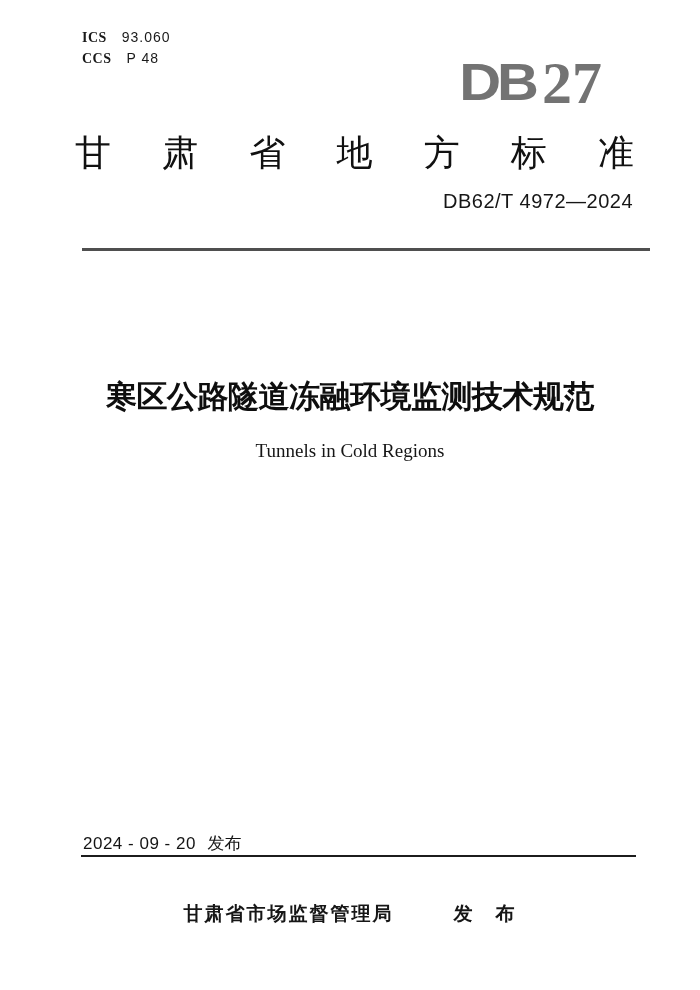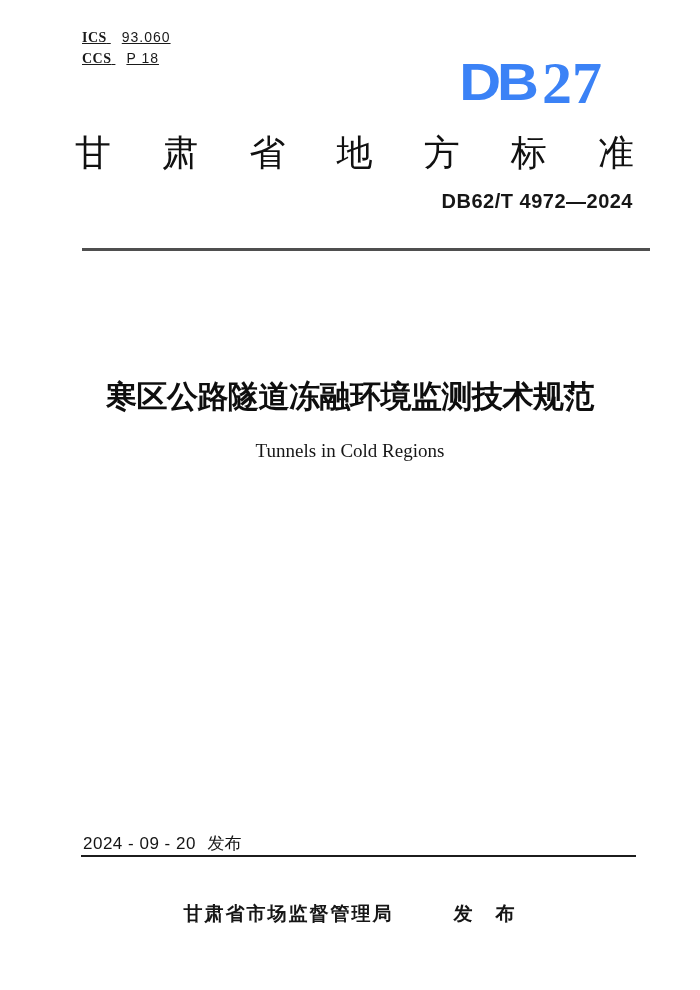--- a/index.html
+++ b/index.html
@@ -7,46 +7,46 @@
     width: 700px; height: 990px;
     background: #ffffff;
     position: relative;
     overflow: hidden;
     font-family: "Liberation Sans", "DejaVu Sans", sans-serif;
     color: #1a1a1a;
   }
   .abs { position: absolute; }
 
   
-  #ics-block { left: 82px; top: 27px; font-size: 14px; line-height: 20px; text-decoration: underline; }
+  #ics-block { left: 82px; top: 27px; font-size: 14px; line-height: 20px; }
   .code-row { white-space: nowrap; }
   .code-label { font-family: "Liberation Serif", "DejaVu Serif", serif; font-weight: 600; letter-spacing: 0.5px; }
   .code-value { font-family: "Liberation Sans", "DejaVu Sans", sans-serif; margin-left: 11px; letter-spacing: 1px; }
 
   
-  #logo { right: 98px; top: 56px; display: flex; align-items: flex-start; color: #3b82f6; }
+  #logo { right: 98px; top: 56px; display: flex; align-items: flex-start; color: #737373; }
   #logo .db {
     font-family: "Liberation Sans", "DejaVu Sans", sans-serif;
     font-weight: 900; font-size: 58px; line-height: 1;
     letter-spacing: -4px; transform: scaleY(0.90); transform-origin: top;
   }
   #logo .num {
     font-family: "Liberation Serif", "DejaVu Serif", serif;
     font-weight: 700; font-size: 60px; line-height: 0.92; margin-left: 7px;
   }
 
   
   #std-name {
     left: 75px; right: 66px; top: 129px;
     display: flex; justify-content: space-between;
     font-size: 36px; font-weight: 500; color: #111;
   }
 
   
-  #std-code { right: 67px; top: 190px; font-size: 20px; letter-spacing: 0.5px; font-weight: 700; color: #161616; }
+  #std-code { right: 67px; top: 190px; font-size: 20px; letter-spacing: 0.5px; font-weight: 400; color: #161616; }
 
   
   #top-rule { left: 82px; right: 50px; top: 248px; height: 2.5px; background: #4f4f4f; }
   #bottom-rule { left: 81px; right: 64px; top: 855px; height: 2px; background: #1c1c1c; }
 
   
   #title-zh {
     left: 0; right: 0; top: 376px;
     text-align: center; font-size: 31px; font-weight: 700;
     letter-spacing: -0.5px; color: #0e0e0e;
@@ -73,21 +73,21 @@
 </head>
 <body>
 
 <div class="abs" id="ics-block">
   <div class="code-row">
     <span class="code-label">ICS</span>
     <span class="code-value">93.060</span>
   </div>
   <div class="code-row">
     <span class="code-label">CCS</span>
-    <span class="code-value">P 18</span>
+    <span class="code-value">P 48</span>
   </div>
 </div>
 
 <div class="abs" id="logo">
   <span class="db">DB</span>
   <span class="num">27</span>
 </div>
 
 <div class="abs" id="std-name">
     <span>甘</span>

